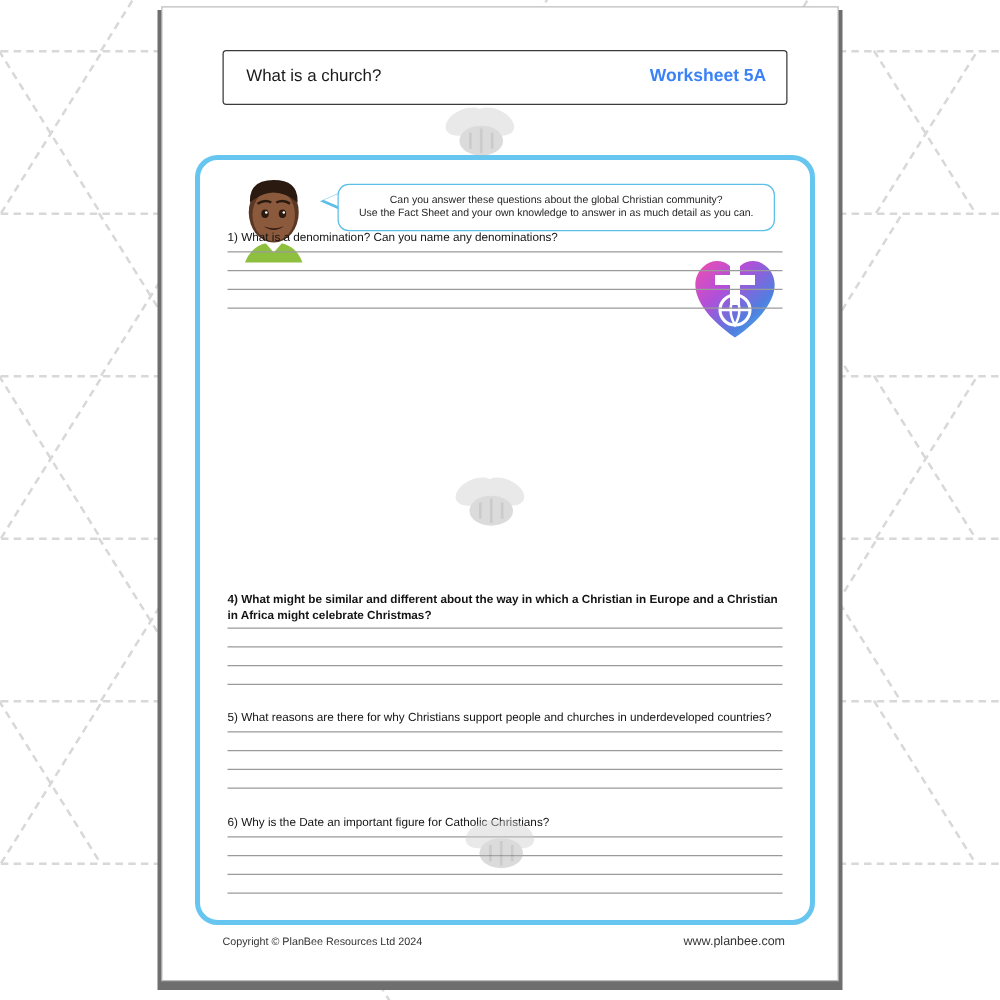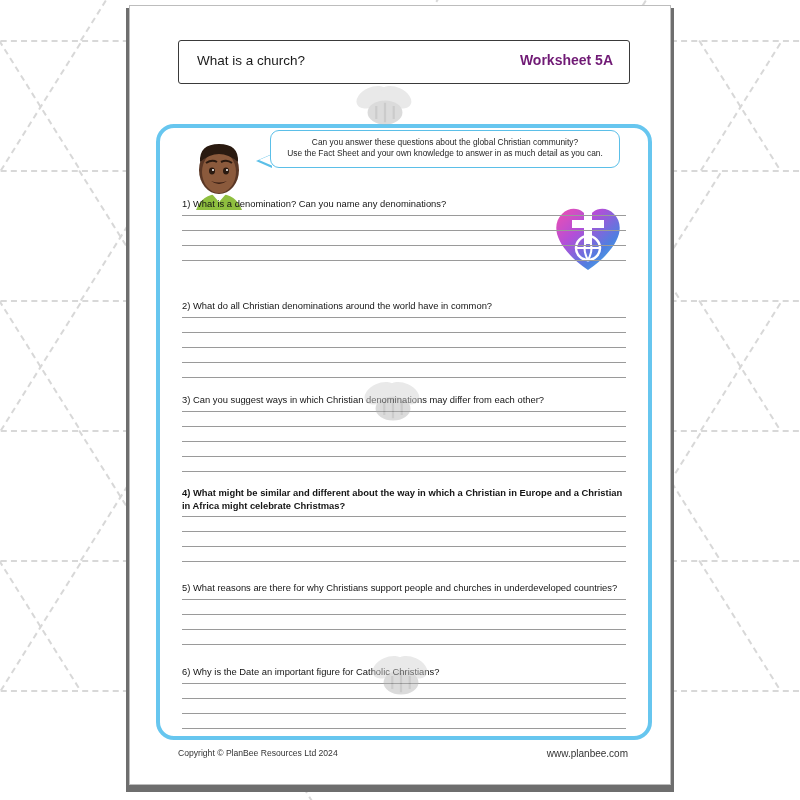--- a/index.html
+++ b/index.html
@@ -81,21 +81,21 @@
     top: 12px;
     font-size: 13.5px;
     color: #1a1a1a;
   }
   .worksheet-text {
     position: absolute;
     right: 16px;
     top: 11px;
     font-size: 14px;
     font-weight: bold;
-    color: #701a75;
+    color: #3b82f6;
   }
 
   .namedate {
     position: absolute;
     left: 44px;
     top: 88px;
     width: 452px;
     height: 22px;
   }
   .nd-label {
@@ -120,21 +120,21 @@
     border: 4px solid #67c6ef;
     border-radius: 18px;
     background: #ffffff;
     overflow: hidden;
   }
 
   
   .bubble {
     position: absolute;
     left: 110px;
-    top: 2px;
+    top: 19px;
     width: 350px;
     min-height: 38px;
     border: 1.6px solid #5bbfe8;
     border-radius: 9px;
     background: #ffffff;
     padding: 6px 9px;
     box-sizing: border-box;
   }
   .bubble p {
     margin: 0;
@@ -185,21 +185,21 @@
   
   .q-block {
     position: absolute;
     left: 22px;
     width: 444px;
   }
   .q-text {
     font-size: 9.4px;
     color: #141414;
     line-height: 12.5px;
-    margin: 14px 0 4px 0;
+    margin: 0 0 4px 0;
   }
   .q-lines {
     position: relative;
   }
   .q-line {
     border-bottom: 1px solid #9a9a9a;
     height: 0;
     margin-bottom: 14px;
   }
 
@@ -357,41 +357,21 @@
         <div class="q-block" style="top:56px;">
           <p class="q-text"><span>1)</span> <span>What is a denomination? Can you name any denominations?</span></p>
           <div class="q-lines">
             <div class="q-line"></div>
             <div class="q-line"></div>
             <div class="q-line"></div>
             <div class="q-line"></div>
           </div>
         </div>
 
-        <div class="q-block" style="top:158px;">
-          <p class="q-text"><span>2)</span> <span>What do all Christian denominations around the world have in common?</span></p>
-          <div class="q-lines">
-            <div class="q-line"></div>
-            <div class="q-line"></div>
-            <div class="q-line"></div>
-            <div class="q-line"></div>
-            <div class="q-line"></div>
-          </div>
-        </div>
-
-        <div class="q-block" style="top:252px;">
-          <p class="q-text"><span>3)</span> <span>Can you suggest ways in which Christian denominations may differ from each other?</span></p>
-          <div class="q-lines">
-            <div class="q-line"></div>
-            <div class="q-line"></div>
-            <div class="q-line"></div>
-            <div class="q-line"></div>
-            <div class="q-line"></div>
-          </div>
-        </div>
+
 
         <div class="q-block" style="top:345px;font-weight:bold;">
           <p class="q-text"><span>4)</span> <span>What might be similar and different about the way in which a Christian in Europe and a Christian in Africa might celebrate Christmas?</span></p>
           <div class="q-lines">
             <div class="q-line"></div>
             <div class="q-line"></div>
             <div class="q-line"></div>
             <div class="q-line"></div>
           </div>
         </div>

